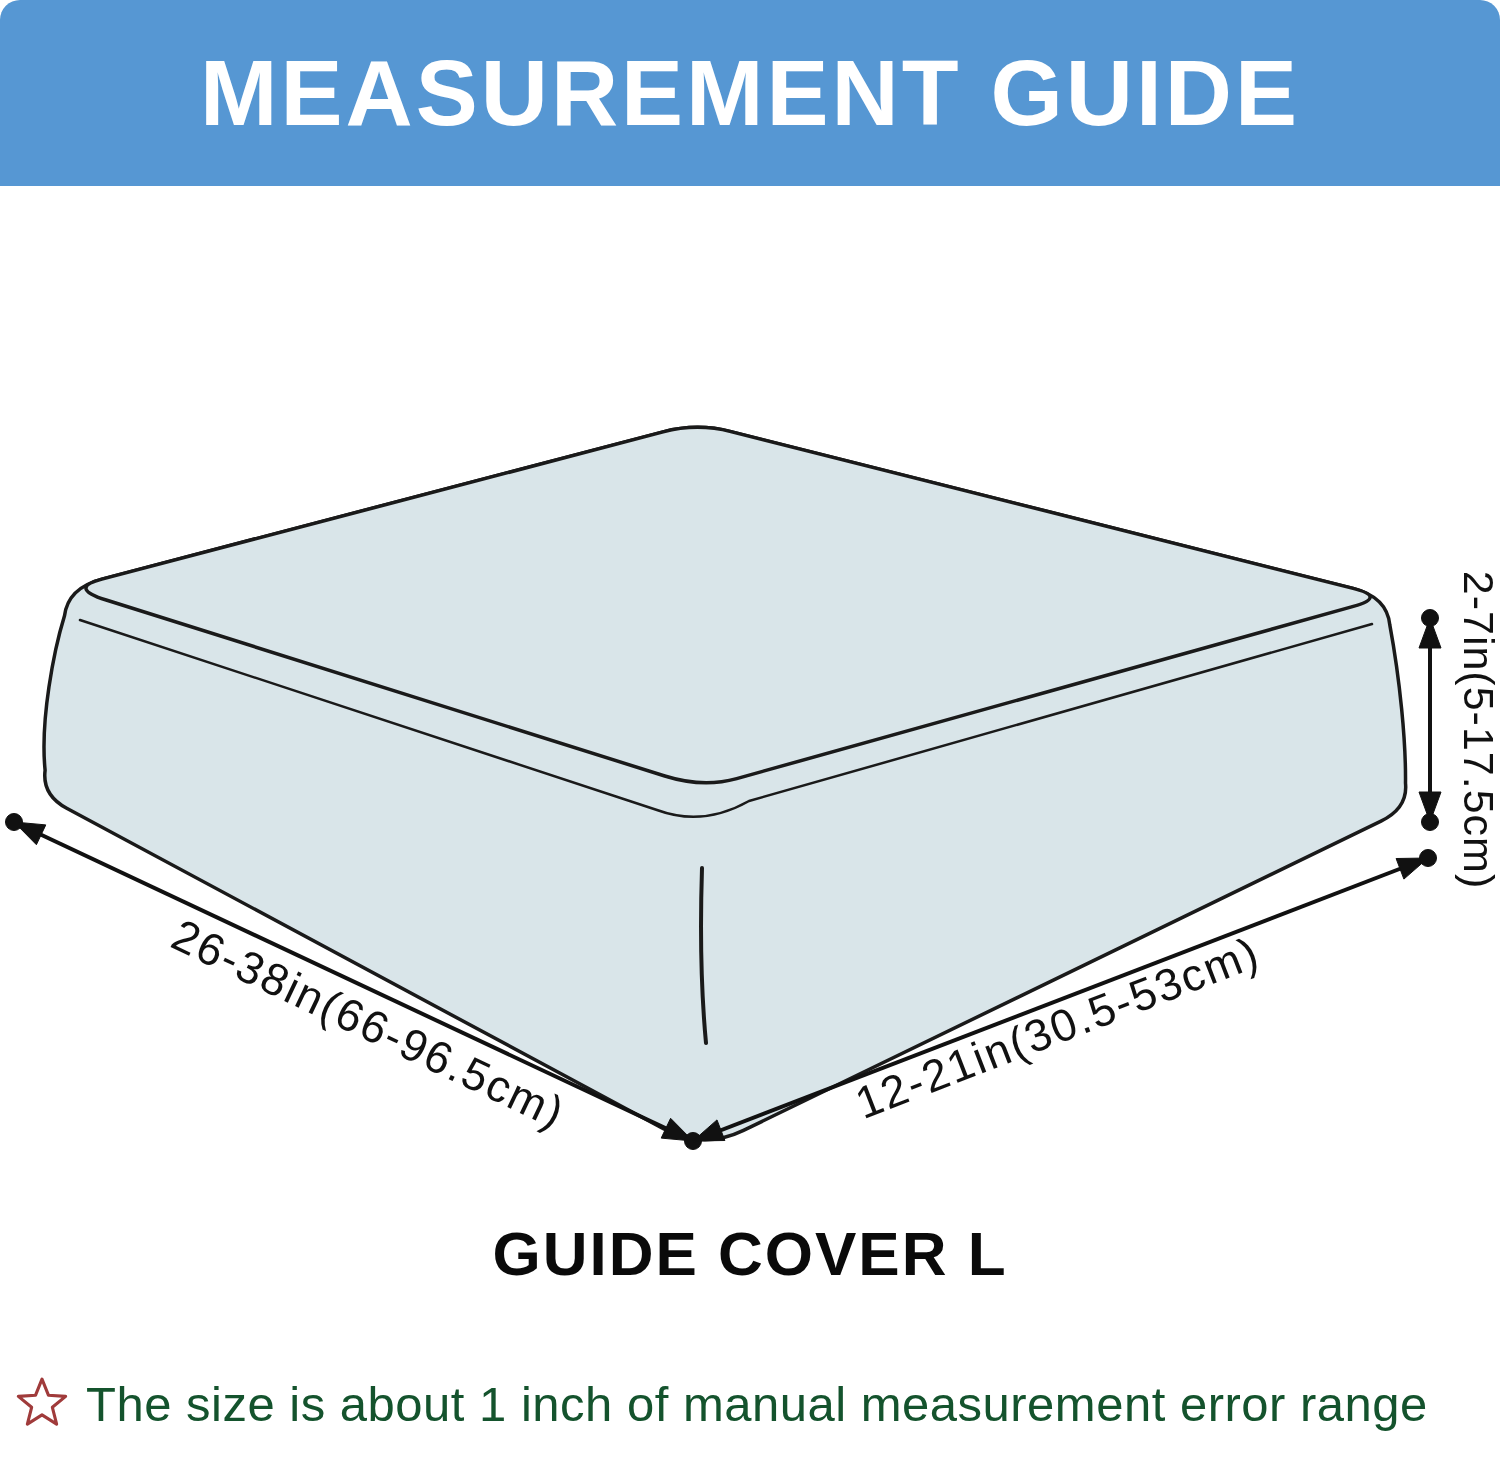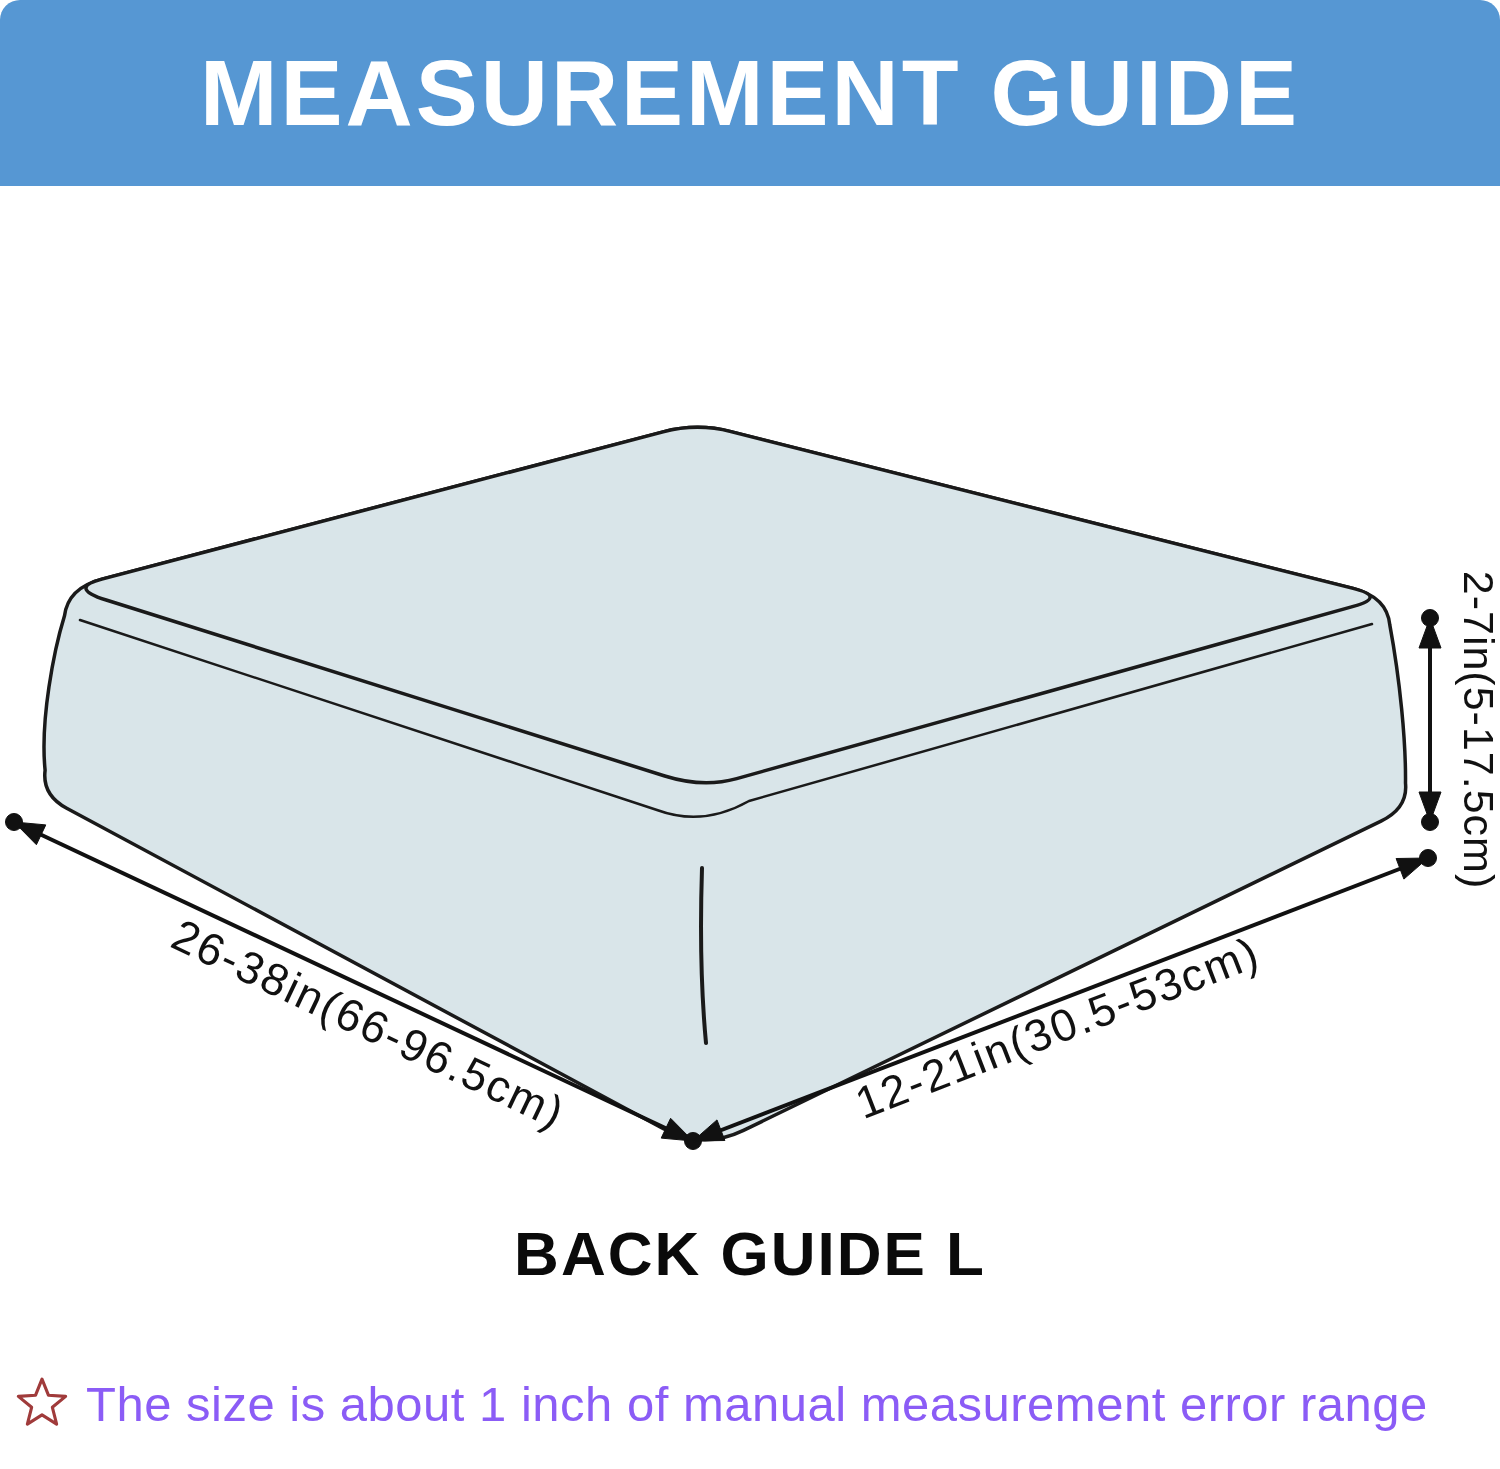--- a/index.html
+++ b/index.html
@@ -61,21 +61,21 @@
     align-items:center;
     gap:16px;
   }
   .footnote .star{
     flex:0 0 auto;
     width:56px;
     height:56px;
   }
   .footnote .note-text{
     font-size:49px;
-    color:#8b5cf6;
+    color:#14532d;
     white-space:nowrap;
     letter-spacing:0.5px;
   }
 </style>
 </head>
 <body>
 
 <div class="page">
 
   <div class="header">
@@ -137,21 +137,21 @@
       <circle cx="1430" cy="432" r="8.5"></circle>
     </g>
 
     <text class="dim-label" transform="translate(362,648) rotate(25.4)" text-anchor="middle" font-size="45" letter-spacing="2">26-38in(66-96.5cm)</text>
 
     <text class="dim-label" transform="translate(1063,652) rotate(-21.2)" text-anchor="middle" font-size="45" letter-spacing="2">12-21in(30.5-53cm)</text>
 
     <text class="dim-label" transform="translate(1464,340) rotate(90)" text-anchor="middle" font-size="43" letter-spacing="1">2-7in(5-17.5cm)</text>
   </svg>
 
-  <div class="product-label">BACK GUIDE L</div>
+  <div class="product-label">GUIDE COVER L</div>
 
   <div class="footnote">
     <svg class="star" viewBox="0 0 52 54" xmlns="http://www.w3.org/2000/svg">
       <polygon points="26,3 32.2,18.5 48.8,19.6 36,30.2 40.1,46.4 26,37.5 11.9,46.4 16,30.2 3.2,19.6 19.8,18.5" fill="none" stroke="#a03b3b" stroke-width="3" stroke-linejoin="round"></polygon>
     </svg>
     <span class="note-text">The size is about 1 inch of manual measurement error range</span>
   </div>
 
 </div>
 

